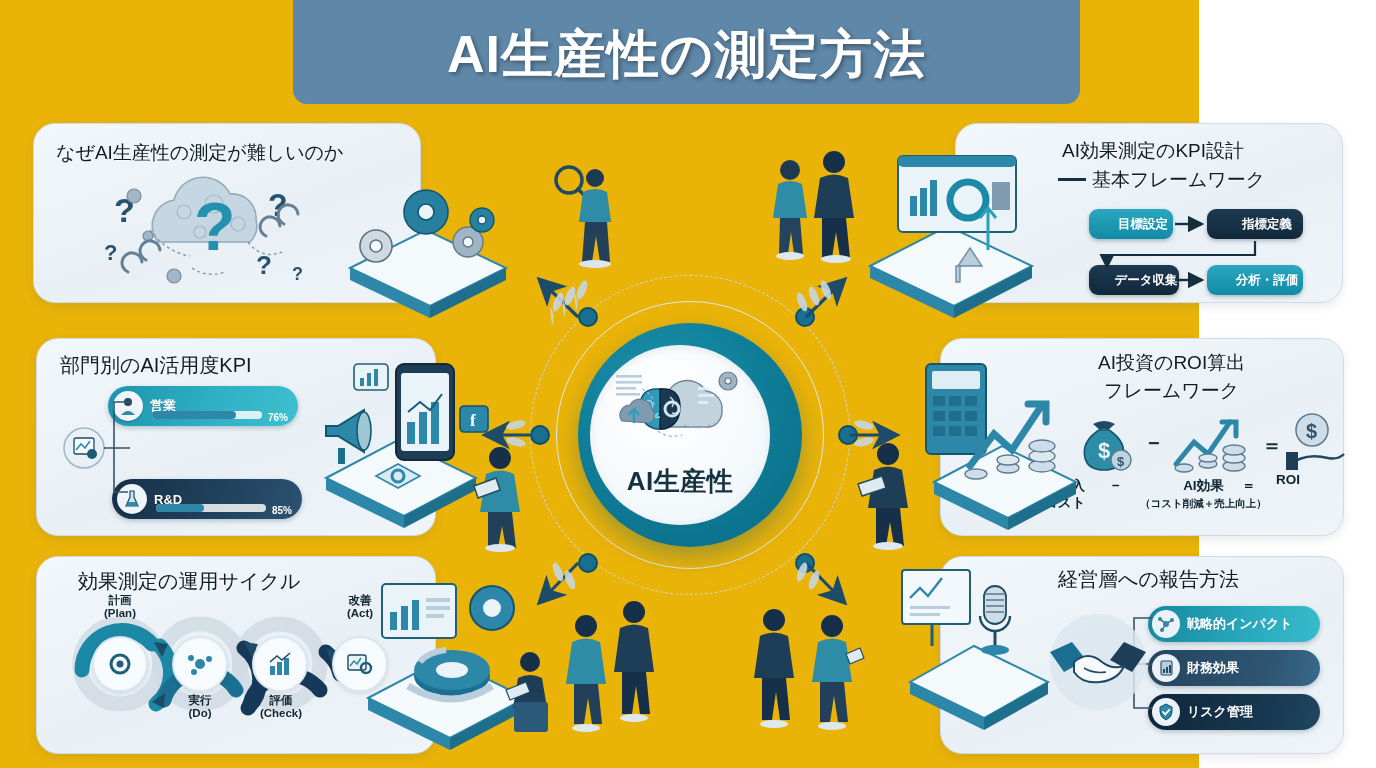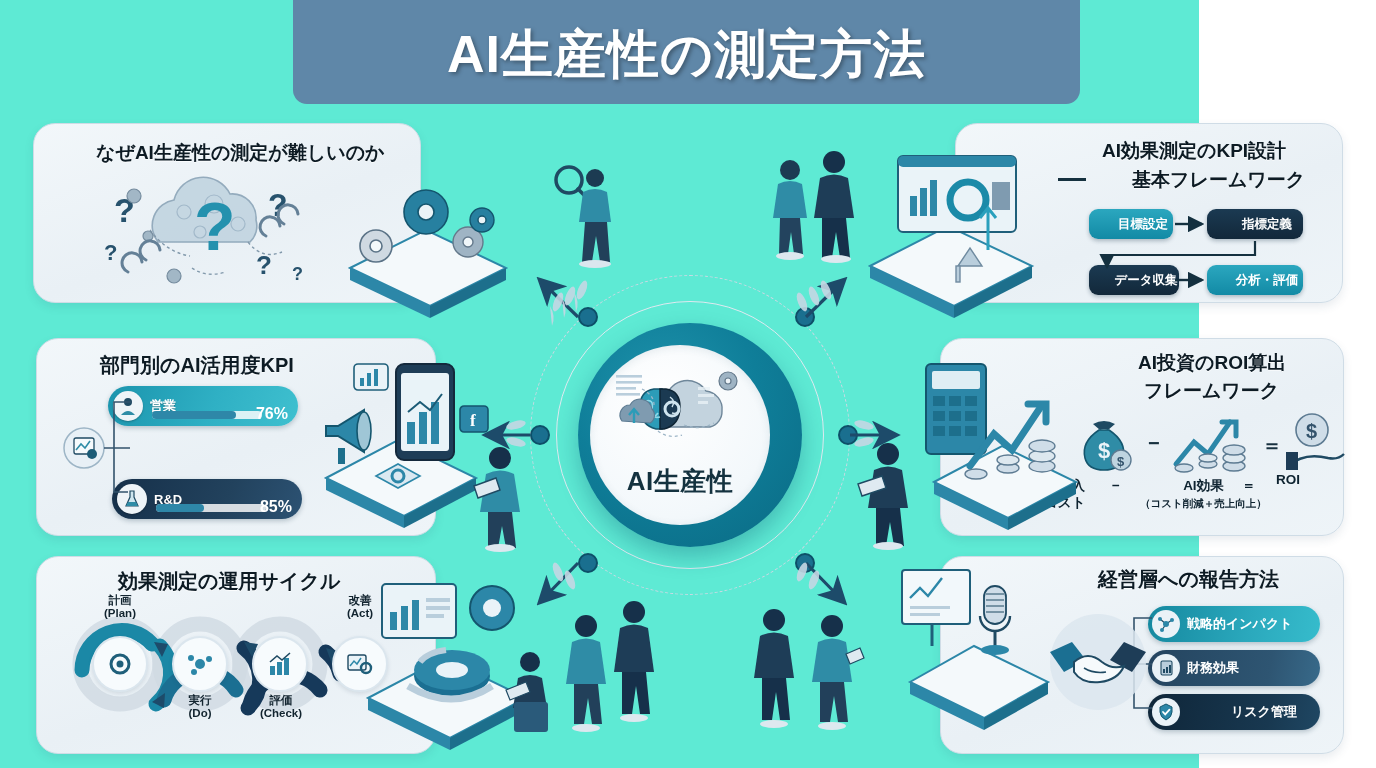--- a/index.html
+++ b/index.html
@@ -2,21 +2,21 @@
 <html><head>
 <meta charset="utf-8">
 <style>
   * { box-sizing: border-box; margin: 0; padding: 0; }
   html, body {
     width: 1376px; height: 768px;
     background: #ffffff;
     font-family: "Liberation Sans", "DejaVu Sans", sans-serif;
     overflow: hidden;
   }
-  #stage { position: relative; width: 1199px; height: 768px; background: #5eead4; }
+  #stage { position: relative; width: 1199px; height: 768px; background: #eab308; }
 
   
   .title-banner {
     position: absolute; left: 293px; top: -14px;
     width: 787px; height: 118px;
     background: #5f87a8;
     border-radius: 14px;
     display: flex; align-items: flex-end; justify-content: center;
     padding-bottom: 14px;
   }
@@ -31,24 +31,23 @@
   .panel {
     position: absolute;
     background: linear-gradient(160deg,#f2f7fa 0%, #e9f0f5 55%, #eef4f8 100%);
     border: 1px solid #cfdce6;
     border-radius: 22px;
     box-shadow: 0 4px 10px rgba(40,70,95,.10);
   }
   .panel-title {
     position: absolute;
     color: #0d1b24;
-    font-weight: 700;
+    font-weight: 400;
     white-space: nowrap;
     text-shadow: 0 1px 0 rgba(255,255,255,.7);
-    margin-left: 40px;
   }
 
   .p-tl { left: 33px;   top: 123px; width: 388px; height: 180px; }
   .p-tr { left: 955px;  top: 123px; width: 388px; height: 180px; }
   .p-ml { left: 36px;   top: 338px; width: 400px; height: 198px; }
   .p-mr { left: 940px;  top: 338px; width: 404px; height: 198px; }
   .p-bl { left: 36px;   top: 556px; width: 400px; height: 198px; }
   .p-br { left: 940px;  top: 556px; width: 404px; height: 198px; }
 
   
@@ -115,21 +114,21 @@
     color: #fff; font-size: 13px; font-weight: 700; margin-left: 7px;
     white-space: nowrap; text-shadow: 0 1px 1px rgba(0,0,0,.3);
   }
   .kpi-track {
     position: absolute; left: 44px; bottom: 7px; height: 8px; border-radius: 4px;
     background: rgba(255,255,255,.82);
   }
   .kpi-fill { height: 8px; border-radius: 4px; background: #2e87a8; }
   .kpi-pct {
     position: absolute; right: 10px; bottom: 3px; color: #fff;
-    font-size: 16px; font-weight: 700;
+    font-size: 10px; font-weight: 700;
   }
 
   
   .pdca-circle {
     position: absolute; width: 56px; height: 56px; border-radius: 50%;
     background: #f7fbfd; border: 2px solid #dbe6ee;
     display: flex; align-items: center; justify-content: center;
     box-shadow: 0 2px 4px rgba(30,60,80,.12);
   }
   .pdca-lab {
@@ -626,21 +625,21 @@
         <g fill="#1f4a63">
             <rect x="6" y="10" width="2" height="4"></rect>
             <rect x="9" y="8" width="2" height="6"></rect>
             <rect x="12" y="6" width="2" height="8"></rect>
           </g>
       </svg>
     </div>
     <span class="rep-lab">財務効果</span>
   </div>
 
-  <div class="rep-pill rep-navy2" style="left:1148px; top:694px; width:172px;gap:44px;">
+  <div class="rep-pill rep-navy2" style="left:1148px; top:694px; width:172px;">
     <div class="rep-ico">
       <svg width="18" height="18" viewBox="0 0 18 18">
         <path d="M9 1 l6 3 v5 q0 5 -6 8 q-6 -3 -6 -8 v-5 z" fill="#2c87a8" stroke="#14566e" stroke-width="1"></path>
         <path d="M6 9 l2.2 2.4 L12.5 6.6" fill="none" stroke="#fff" stroke-width="1.8" stroke-linecap="round"></path>
       </svg>
     </div>
     <span class="rep-lab">リスク管理</span>
   </div>
 
   <svg class="ill" style="left:1122px; top:612px;" width="32" height="106" viewBox="0 0 32 106">

